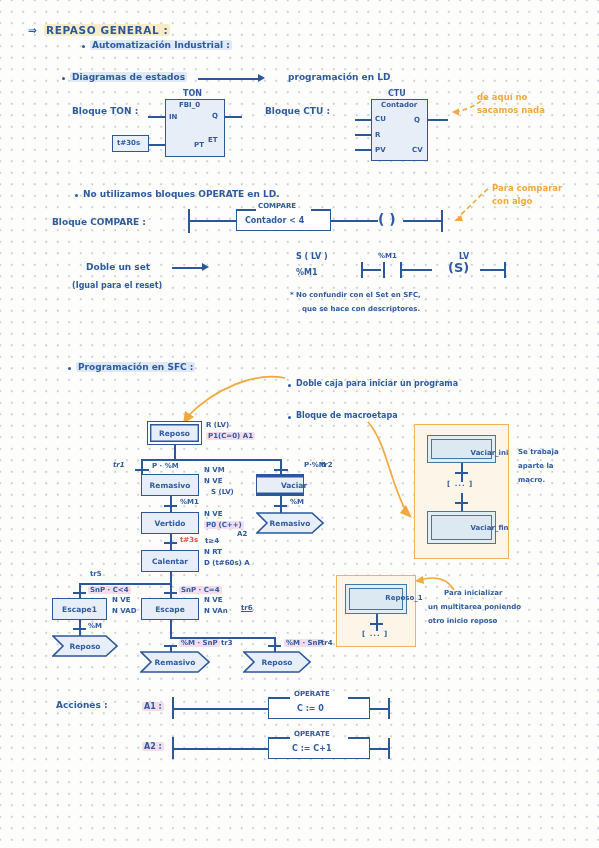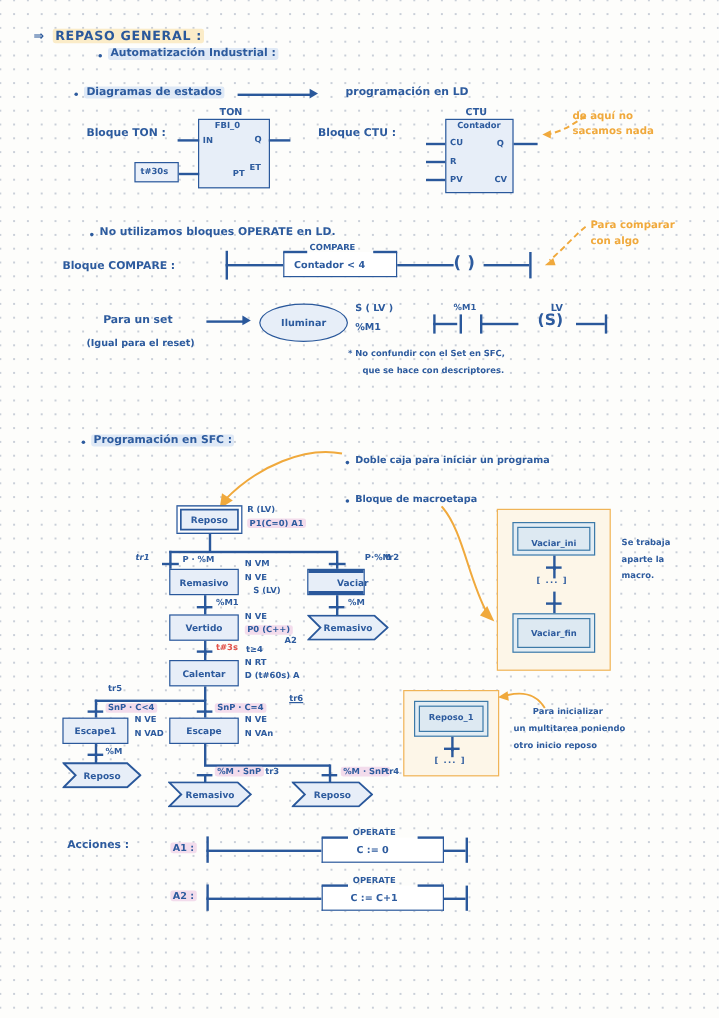--- a/index.html
+++ b/index.html
@@ -43,21 +43,21 @@
         display:flex;align-items:center;justify-content:center;font-size:7.5px;font-weight:600;color:#2d5b9e;}
   .step.dbl{box-shadow:inset 0 0 0 2px #fff, inset 0 0 0 3.4px #2a589b;}
   .jump{position:absolute;font-size:7.5px;font-weight:600;color:#2d5b9e;
         display:flex;align-items:center;justify-content:center;}
   .jump svg{position:absolute;inset:0;}
   .jump span{position:relative;z-index:2;}
 
   .panel{position:absolute;border:1.4px solid #f0b457;background:#fdf6e8;box-sizing:border-box;}
   .mbox{position:absolute;border:1.5px solid #3d7aa8;background:#e3edf4;box-sizing:border-box;}
   .mbox .inner{position:absolute;left:3px;right:3px;top:3px;bottom:3px;border:1.3px solid #3d7aa8;background:#dde9f2;}
-  .mlabel{position:absolute;width:100%;text-align:center;font-size:7px;color:#2d5b9e;font-weight:600;}
+  .mlabel{position:absolute;width:100%;text-align:center;font-size:7px;color:#2d5b9e;font-weight:600;padding-left:28px;}
 
   .ellipse{position:absolute;border:1.7px solid #2a589b;border-radius:50%;background:#e7eef8;
            display:flex;align-items:center;justify-content:center;font-size:8px;font-weight:600;color:#2d5b9e;}
 </style>
 </head>
 <body>
 
 <div id="page">
 
   <div class="ink h1" style="left:28px;top:24px;">⇒</div>
@@ -124,26 +124,25 @@
   <div class="line hline" style="left:403px;top:220px;width:38px;"></div>
   <div class="line vline" style="left:441px;top:210px;height:22px;"></div>
 
   <svg style="position:absolute;left:452px;top:185px;width:40px;height:42px;">
     <path d="M36 4 C28 10, 18 22, 6 32" stroke="#f0a93c" stroke-width="1.6" fill="none" stroke-dasharray="5 3"></path>
     <path d="M2 36 L9 30 L11 36 Z" fill="#f0a93c"></path>
   </svg>
   <div class="orange" style="position:absolute;left:492px;top:183px;">Para comparar</div>
   <div class="orange" style="position:absolute;left:492px;top:196px;">con algo</div>
 
-  <div class="ink t" style="left:86px;top:262px;">Para un set</div>
+  <div class="ink t" style="left:86px;top:262px;">Doble un set</div>
   <div class="line hline" style="left:172px;top:267px;width:32px;"></div>
   <div style="position:absolute;left:202px;top:262.5px;width:0;height:0;border-left:7px solid #2a589b;border-top:4px solid transparent;border-bottom:4px solid transparent;"></div>
   <div class="ink ts" style="left:72px;top:281px;">(Igual para el reset)</div>
 
-  <div class="ellipse" style="left:216px;top:253px;width:72px;height:30px;">Iluminar</div>
   <div class="ink ts" style="left:296px;top:252px;">S ( LV )</div>
   <div class="ink ts" style="left:296px;top:268px;">%M1</div>
 
   <div class="ink txs" style="left:290px;top:291px;">* No confundir con el Set en SFC,</div>
   <div class="ink txs" style="left:302px;top:305px;">que se hace con descriptores.</div>
 
   <div class="ink txs" style="left:378px;top:252px;">%M1</div>
   <div class="line vline" style="left:361px;top:262px;height:16px;"></div>
   <div class="line hline" style="left:361px;top:269px;width:20px;"></div>
   <div class="line vline" style="left:383px;top:262px;height:16px;"></div>
@@ -233,21 +232,21 @@
   <div class="line hline" style="left:79px;top:583px;width:92px;"></div>
   <div class="line vline" style="left:79px;top:583px;height:10px;"></div>
   <div class="ink txs" style="left:90px;top:570px;">tr5</div>
   <div class="line hline" style="left:73px;top:592px;width:13px;"></div>
   <div class="ink txs hl-p" style="left:88px;top:586px;">SnP · C&lt;4</div>
   <div class="line vline" style="left:79px;top:592px;height:9px;"></div>
 
   <div class="line vline" style="left:170px;top:583px;height:10px;"></div>
   <div class="line hline" style="left:164px;top:592px;width:13px;"></div>
   <div class="ink txs hl-p" style="left:179px;top:586px;">SnP · C=4</div>
-  <div class="ink txs" style="left:241px;top:578px;text-decoration:underline;">tr6</div>
+  <div class="ink txs" style="left:241px;top:604px;text-decoration:underline;">tr6</div>
   <div class="line vline" style="left:170px;top:592px;height:9px;"></div>
 
   <div class="step" style="left:52px;top:598px;width:55px;height:22px;">Escape1</div>
   <div class="ink txs" style="left:112px;top:596px;">N VE</div>
   <div class="ink txs" style="left:112px;top:607px;">N VAD</div>
   <div class="line vline" style="left:79px;top:620px;height:10px;"></div>
   <div class="line hline" style="left:73px;top:628px;width:13px;"></div>
   <div class="ink txs" style="left:88px;top:622px;">%M</div>
   <div class="line vline" style="left:79px;top:628px;height:9px;"></div>
   <div class="jump" style="left:52px;top:635px;width:66px;height:22px;">

